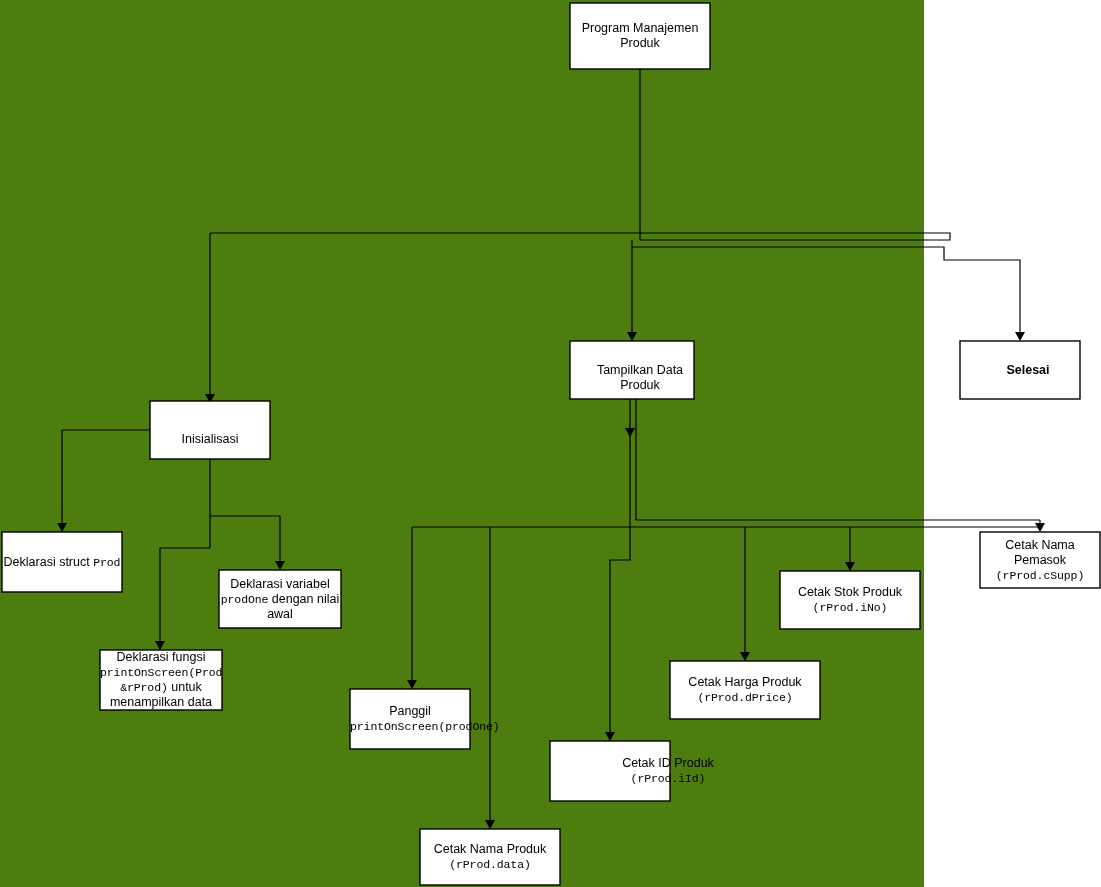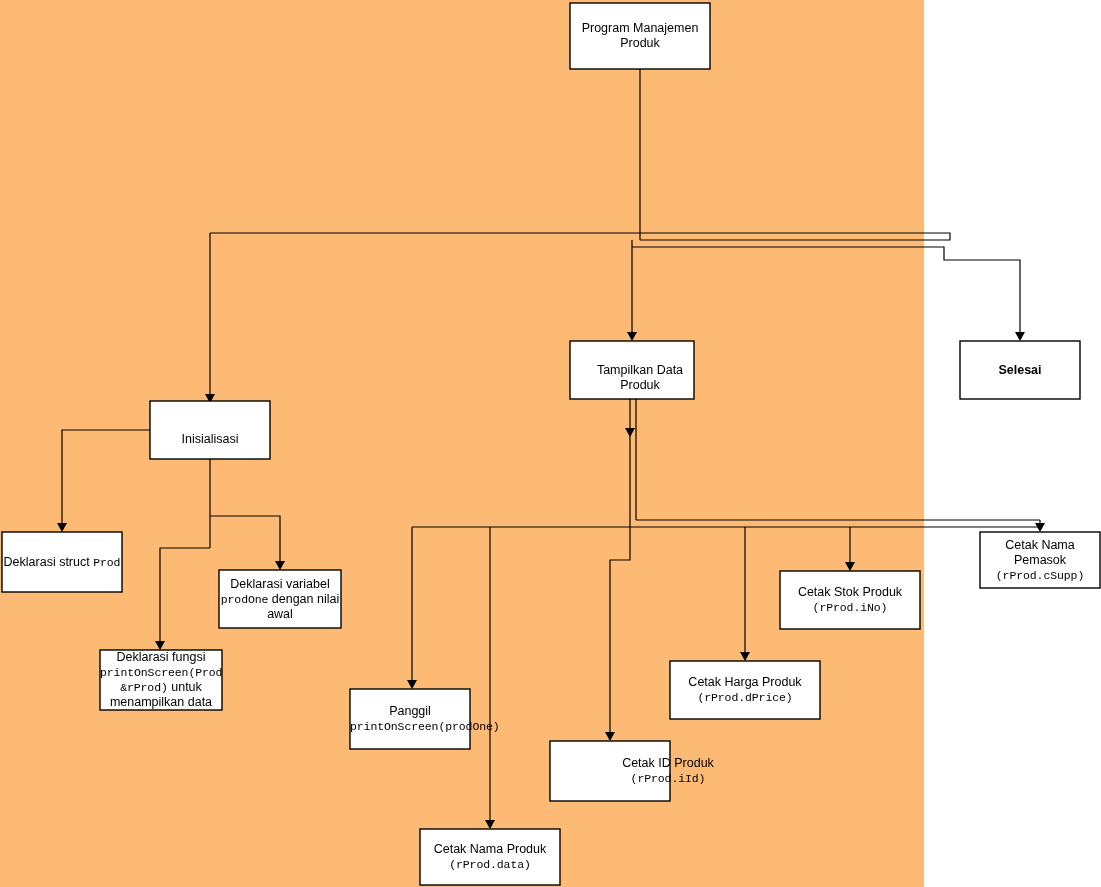--- a/index.html
+++ b/index.html
@@ -11,21 +11,21 @@
   body {
     width: 1101px;
     height: 887px;
     font-family: "Liberation Sans", sans-serif;
     overflow: hidden;
   }
   #diagram-root {
     position: relative;
     width: 924px;
     height: 887px;
-    background: #fdba74;
+    background: #4d7c0f;
   }
   svg#flow-svg {
     position: absolute;
     left: 0;
     top: 0;
     width: 1101px;
     height: 887px;
   }
   .node-rect {
     fill: #ffffff;
@@ -133,21 +133,21 @@
         <div class="txt">
           <div><span>Inisialisasi</span></div>
         </div>
       </div>
       <div class="node-label" style="left: 570px; top: 349px; width: 124px; height: 58px; margin-left: 8px;">
         <div class="txt">
           <div><span>Tampilkan Data</span></div>
           <div><span>Produk</span></div>
         </div>
       </div>
-      <div class="node-label bold" style="left: 960px; top: 341px; width: 120px; height: 58px;">
+      <div class="node-label bold" style="left: 960px; top: 341px; width: 120px; height: 58px; padding-left: 8px;">
         <div class="txt">
           <div><span>Selesai</span></div>
         </div>
       </div>
       <div class="node-label" style="left: 2px; top: 532px; width: 120px; height: 60px;">
         <div class="txt">
           <div><span>Deklarasi struct </span><span class="mono">Prod</span></div>
         </div>
       </div>
       <div class="node-label" style="left: 219px; top: 570px; width: 122px; height: 58px;">

